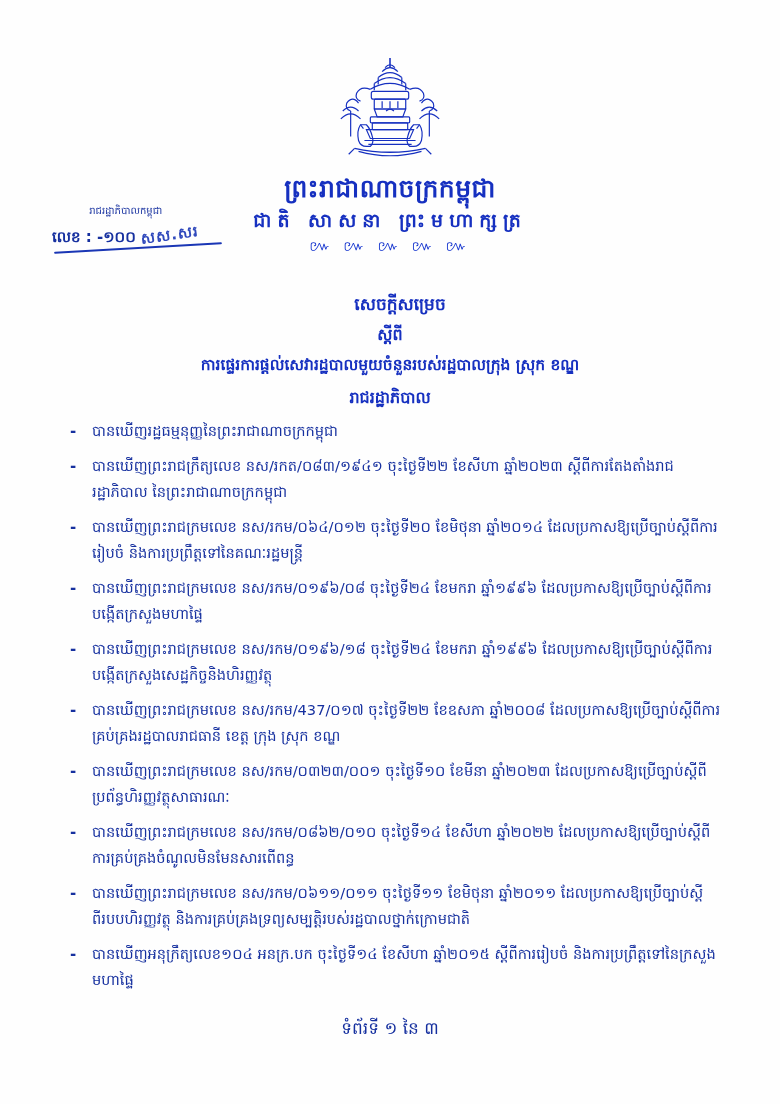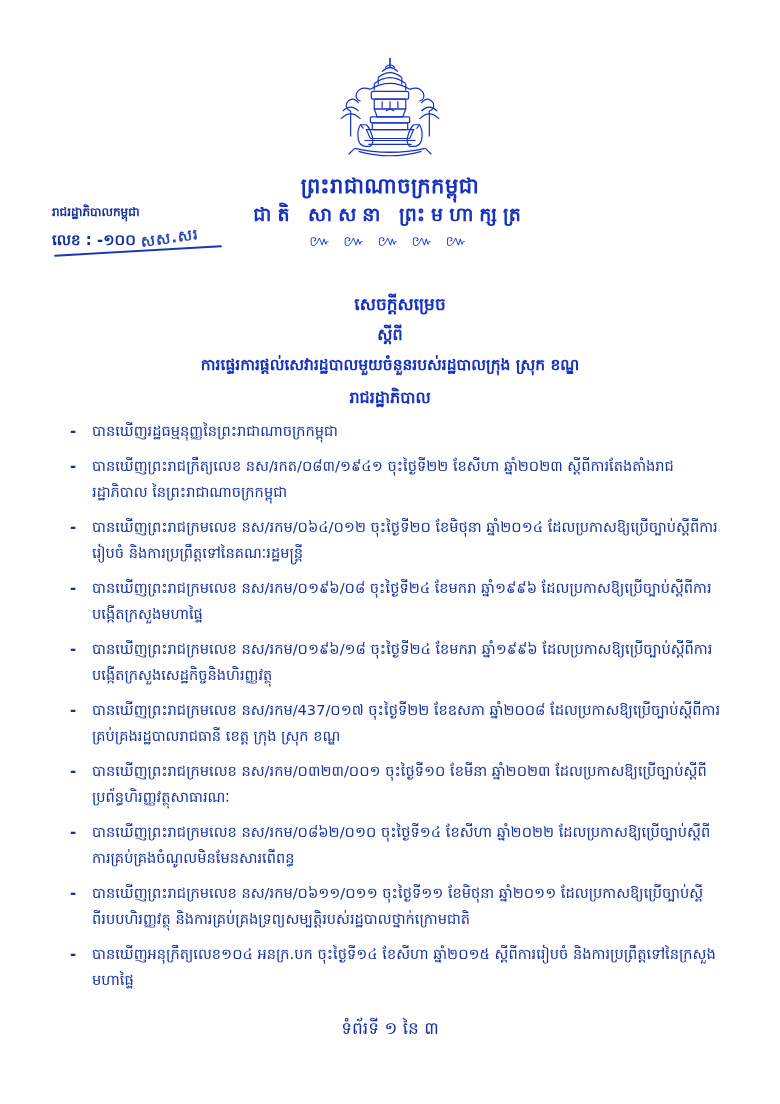--- a/index.html
+++ b/index.html
@@ -38,21 +38,21 @@
   
   .kingdom {
     position: absolute;
     top: 172px;
     left: 0;
     right: 0;
     text-align: center;
     color: #1630c0;
   }
   .kingdom .k1 {
-    font-size: 21px;
+    font-size: 25px;
     font-weight: bold;
     letter-spacing: 0.5px;
     line-height: 1.35;
   }
   .kingdom .k2 {
     font-size: 19px;
     font-weight: bold;
     letter-spacing: 6px;
     line-height: 1.5;
   }
@@ -64,24 +64,25 @@
   }
 
   
   .govt-block {
     position: absolute;
     top: 203px;
     left: 52px;
     color: #16309f;
   }
   .govt-block .gov-name {
-    font-size: 12px;
-    font-weight: bold;
+    font-size: 10px;
+    font-weight: normal;
     line-height: 1.6;
     white-space: nowrap;
+    text-align: center;
   }
   .num-row {
     position: relative;
     margin-top: 8px;
     font-size: 15px;
     font-weight: bold;
     white-space: nowrap;
   }
   .num-row .sig {
     display: inline-block;

